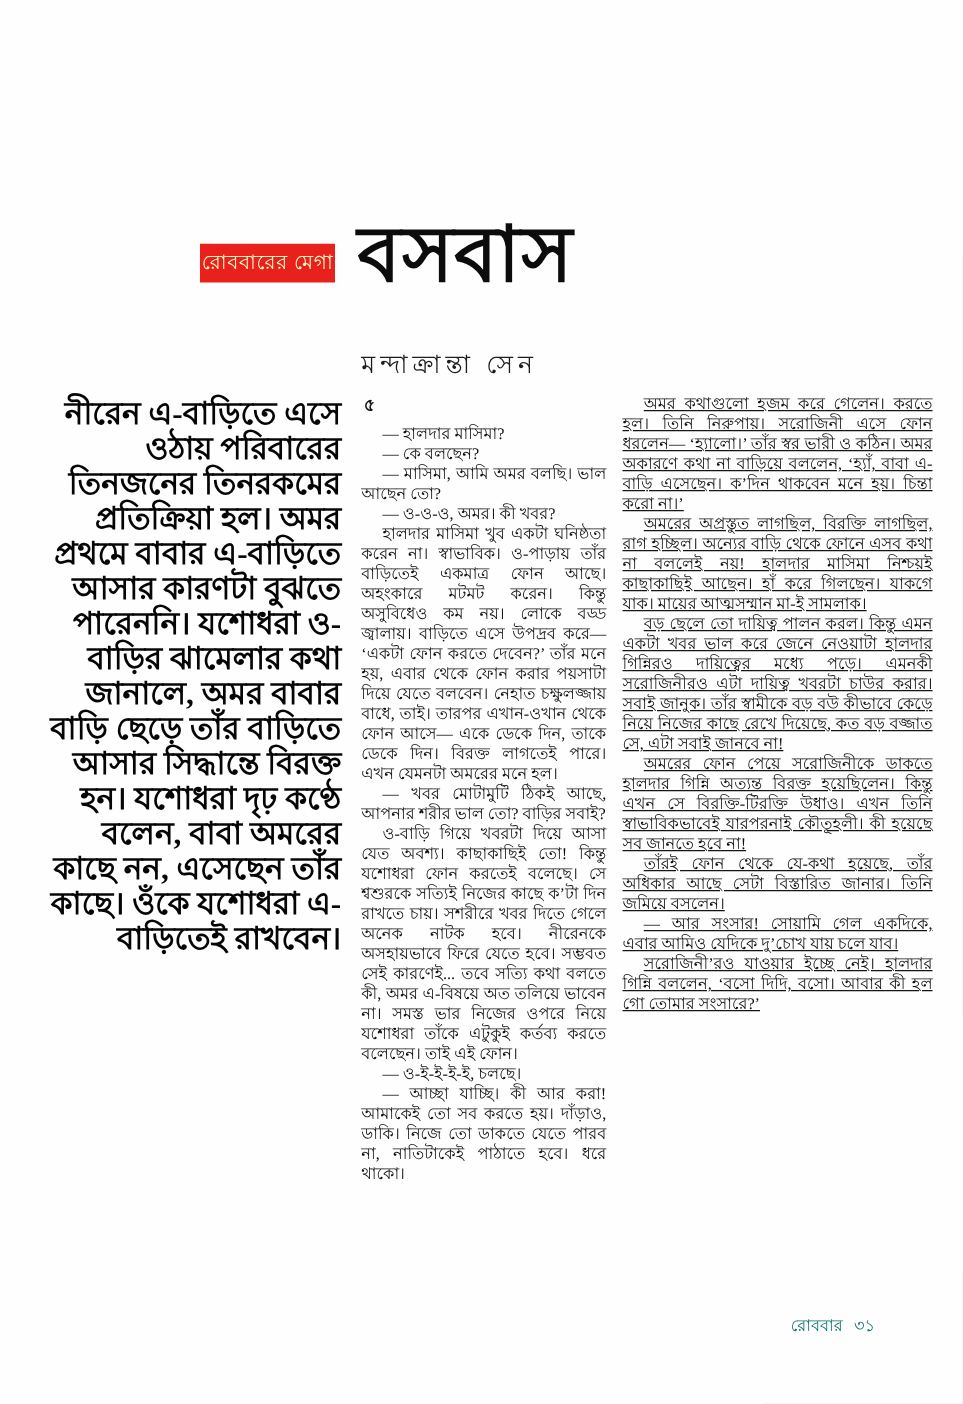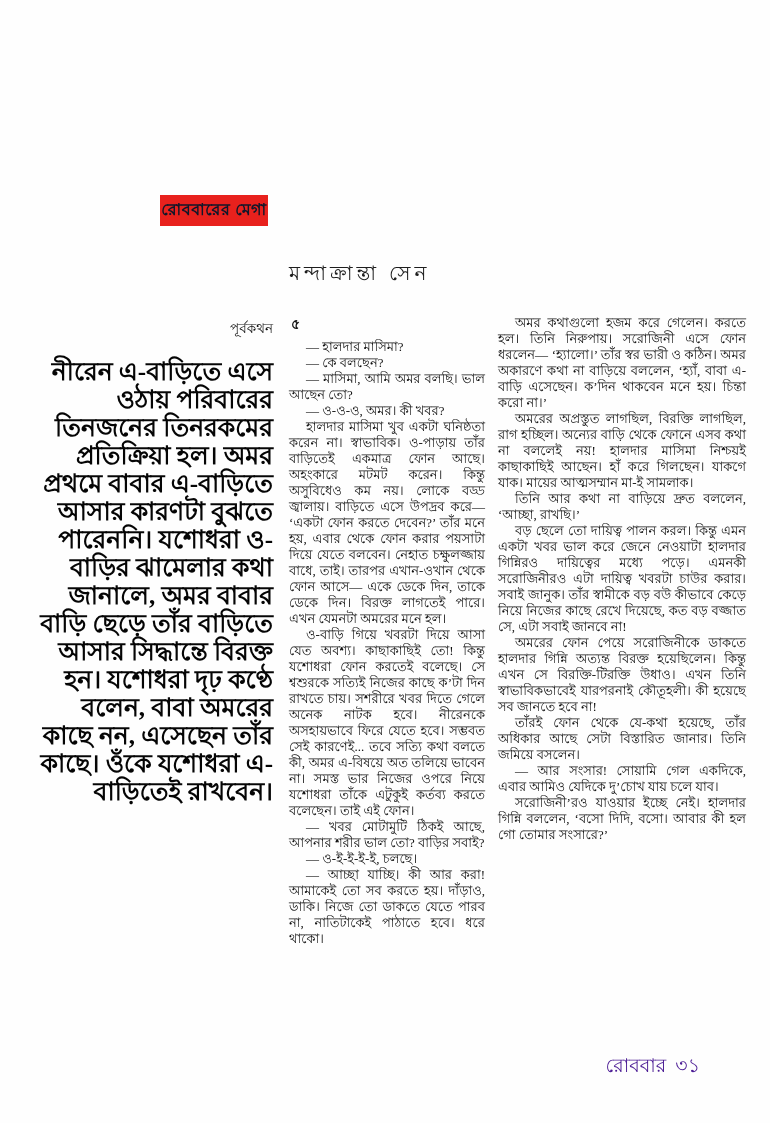--- a/index.html
+++ b/index.html
@@ -8,109 +8,108 @@
     width:770px;height:1123px;
     margin:0 auto;
     background:#fefefe;
     color:#151515;
     font-family:"Liberation Serif", serif;
     overflow:hidden;
   }
   .kicker{
     position:absolute;left:160px;top:195px;
     width:108px;height:31px;
-    background:#e8211d;color:#0f172a;
+    background:#e8211d;color:#fef9c3;
     font-family:"Liberation Sans", sans-serif;
-    font-size:16px;font-weight:bold;
+    font-size:16px;font-weight:normal;
     display:flex;align-items:center;justify-content:center;
     letter-spacing:0.5px;
     white-space:nowrap;
   }
   .title{
     position:absolute;left:286px;top:172px;
     margin:0;
     font-size:62px;line-height:66px;
     font-weight:800;color:#0c0c0c;
     letter-spacing:1px;
     white-space:nowrap;
   }
   .author{
-    position:absolute;left:289px;top:258px;
+    position:absolute;left:289px;top:276px;
     font-size:20px;color:#1d1d1d;
     letter-spacing:4px;
     white-space:nowrap;
   }
   .col{position:absolute;top:313px;}
   .col-left{
     left:36px;width:237px;top:318px;
     text-align:right;
   }
   .prologue-label{
     font-size:13.5px;color:#111;
     margin-bottom:17px;
   }
   .prologue-text{
     font-size:25px;line-height:28px;
     font-weight:700;color:#050505;
   }
   .col-mid{left:289px;width:196px;}
-  .col-right{left:498px;width:248px;top:315px;}
+  .col-right{left:498px;width:248px;top:315px;text-decoration:underline;}
   .chapter-num{
     font-size:14px;font-weight:bold;
     margin:0 0 2px 2px;
   }
   .para{
     margin:0;
     font-size:13px;line-height:16px;
     text-align:justify;
     text-indent:17px;
     color:#101010;
   }
   .para.first{text-indent:6px;}
   .footer{
     position:absolute;right:70px;top:1051px;
-    font-size:19px;color:#4c1d95;
+    font-size:13px;color:#0f766e;
     white-space:nowrap;
   }
   .footer .pgnum{margin-left:9px;}
 </style>
 </head>
 <body>
 
 <div class="page">
 
   <div class="kicker">রোববারের মেগা</div>
 
+  <h1 class="title">বসবাস</h1>
 
   <div class="author">মন্দাক্রান্তা সেন</div>
 
   <div class="col col-left">
-    <div class="prologue-label">পূর্বকথন</div>
     <div class="prologue-text">নীরেন এ-বাড়িতে এসে ওঠায় পরিবারের তিনজনের তিনরকমের প্রতিক্রিয়া হল। অমর প্রথমে বাবার এ-বাড়িতে আসার কারণটা বুঝতে পারেননি। যশোধরা ও-বাড়ির ঝামেলার কথা জানালে, অমর বাবার বাড়ি ছেড়ে তাঁর বাড়িতে আসার সিদ্ধান্তে বিরক্ত হন। যশোধরা দৃঢ় কণ্ঠে বলেন, বাবা অমরের কাছে নন, এসেছেন তাঁর কাছে। ওঁকে যশোধরা এ-বাড়িতেই রাখবেন।</div>
   </div>
 
   <div class="col col-mid">
     <div class="chapter-num">৫</div>
     <div>
         <p class="para dialogue">— হালদার মাসিমা?</p>
         <p class="para dialogue">— কে বলছেন?</p>
         <p class="para dialogue">— মাসিমা, আমি অমর বলছি। ভাল আছেন তো?</p>
         <p class="para dialogue">— ও-ও-ও, অমর। কী খবর?</p>
         <p class="para normal">হালদার মাসিমা খুব একটা ঘনিষ্ঠতা করেন না। স্বাভাবিক। ও-পাড়ায় তাঁর বাড়িতেই একমাত্র ফোন আছে। অহংকারে মটমট করেন। কিন্তু অসুবিধেও কম নয়। লোকে বড্ড জ্বালায়। বাড়িতে এসে উপদ্রব করে— ‘একটা ফোন করতে দেবেন?’ তাঁর মনে হয়, এবার থেকে ফোন করার পয়সাটা দিয়ে যেতে বলবেন। নেহাত চক্ষুলজ্জায় বাধে, তাই। তারপর এখান-ওখান থেকে ফোন আসে— একে ডেকে দিন, তাকে ডেকে দিন। বিরক্ত লাগতেই পারে। এখন যেমনটা অমরের মনে হল।</p>
+        <p class="para dialogue">— খবর মোটামুটি ঠিকই আছে, আপনার শরীর ভাল তো? বাড়ির সবাই?</p>
         <p class="para normal">ও-বাড়ি গিয়ে খবরটা দিয়ে আসা যেত অবশ্য। কাছাকাছিই তো! কিন্তু যশোধরা ফোন করতেই বলেছে। সে শ্বশুরকে সত্যিই নিজের কাছে ক’টা দিন রাখতে চায়। সশরীরে খবর দিতে গেলে অনেক নাটক হবে। নীরেনকে অসহায়ভাবে ফিরে যেতে হবে। সম্ভবত সেই কারণেই... তবে সত্যি কথা বলতে কী, অমর এ-বিষয়ে অত তলিয়ে ভাবেন না। সমস্ত ভার নিজের ওপরে নিয়ে যশোধরা তাঁকে এটুকুই কর্তব্য করতে বলেছেন। তাই এই ফোন।</p>
-        <p class="para dialogue">— খবর মোটামুটি ঠিকই আছে, আপনার শরীর ভাল তো? বাড়ির সবাই?</p>
         <p class="para dialogue">— ও-ই-ই-ই-ই, চলছে।</p>
         <p class="para dialogue">— আচ্ছা যাচ্ছি। কী আর করা! আমাকেই তো সব করতে হয়। দাঁড়াও, ডাকি। নিজে তো ডাকতে যেতে পারব না, নাতিটাকেই পাঠাতে হবে। ধরে থাকো।</p>
       </div>
   </div>
 
   <div class="col col-right">
       <p class="para normal">অমর কথাগুলো হজম করে গেলেন। করতে হল। তিনি নিরুপায়। সরোজিনী এসে ফোন ধরলেন— ‘হ্যালো।’ তাঁর স্বর ভারী ও কঠিন। অমর অকারণে কথা না বাড়িয়ে বললেন, ‘হ্যাঁ, বাবা এ-বাড়ি এসেছেন। ক’দিন থাকবেন মনে হয়। চিন্তা করো না।’</p>
       <p class="para normal">অমরের অপ্রস্তুত লাগছিল, বিরক্তি লাগছিল, রাগ হচ্ছিল। অন্যের বাড়ি থেকে ফোনে এসব কথা না বললেই নয়! হালদার মাসিমা নিশ্চয়ই কাছাকাছিই আছেন। হাঁ করে গিলছেন। যাকগে যাক। মায়ের আত্মসম্মান মা-ই সামলাক।</p>
-      <p class="para normal">তিনি আর কথা না বাড়িয়ে দ্রুত বললেন, ‘আচ্ছা, রাখছি।’</p>
       <p class="para normal">বড় ছেলে তো দায়িত্ব পালন করল। কিন্তু এমন একটা খবর ভাল করে জেনে নেওয়াটা হালদার গিন্নিরও দায়িত্বের মধ্যে পড়ে। এমনকী সরোজিনীরও এটা দায়িত্ব খবরটা চাউর করার। সবাই জানুক। তাঁর স্বামীকে বড় বউ কীভাবে কেড়ে নিয়ে নিজের কাছে রেখে দিয়েছে, কত বড় বজ্জাত সে, এটা সবাই জানবে না!</p>
       <p class="para normal">অমরের ফোন পেয়ে সরোজিনীকে ডাকতে হালদার গিন্নি অত্যন্ত বিরক্ত হয়েছিলেন। কিন্তু এখন সে বিরক্তি-টিরক্তি উধাও। এখন তিনি স্বাভাবিকভাবেই যারপরনাই কৌতূহলী। কী হয়েছে সব জানতে হবে না!</p>
       <p class="para normal">তাঁরই ফোন থেকে যে-কথা হয়েছে, তাঁর অধিকার আছে সেটা বিস্তারিত জানার। তিনি জমিয়ে বসলেন।</p>
       <p class="para dialogue">— আর সংসার! সোয়ামি গেল একদিকে, এবার আমিও যেদিকে দু’চোখ যায় চলে যাব।</p>
       <p class="para normal">সরোজিনী’রও যাওয়ার ইচ্ছে নেই। হালদার গিন্নি বললেন, ‘বসো দিদি, বসো। আবার কী হল গো তোমার সংসারে?’</p>
     </div>
 
   <div class="footer">
     <span>রোববার</span><span class="pgnum">৩১</span>
   </div>

